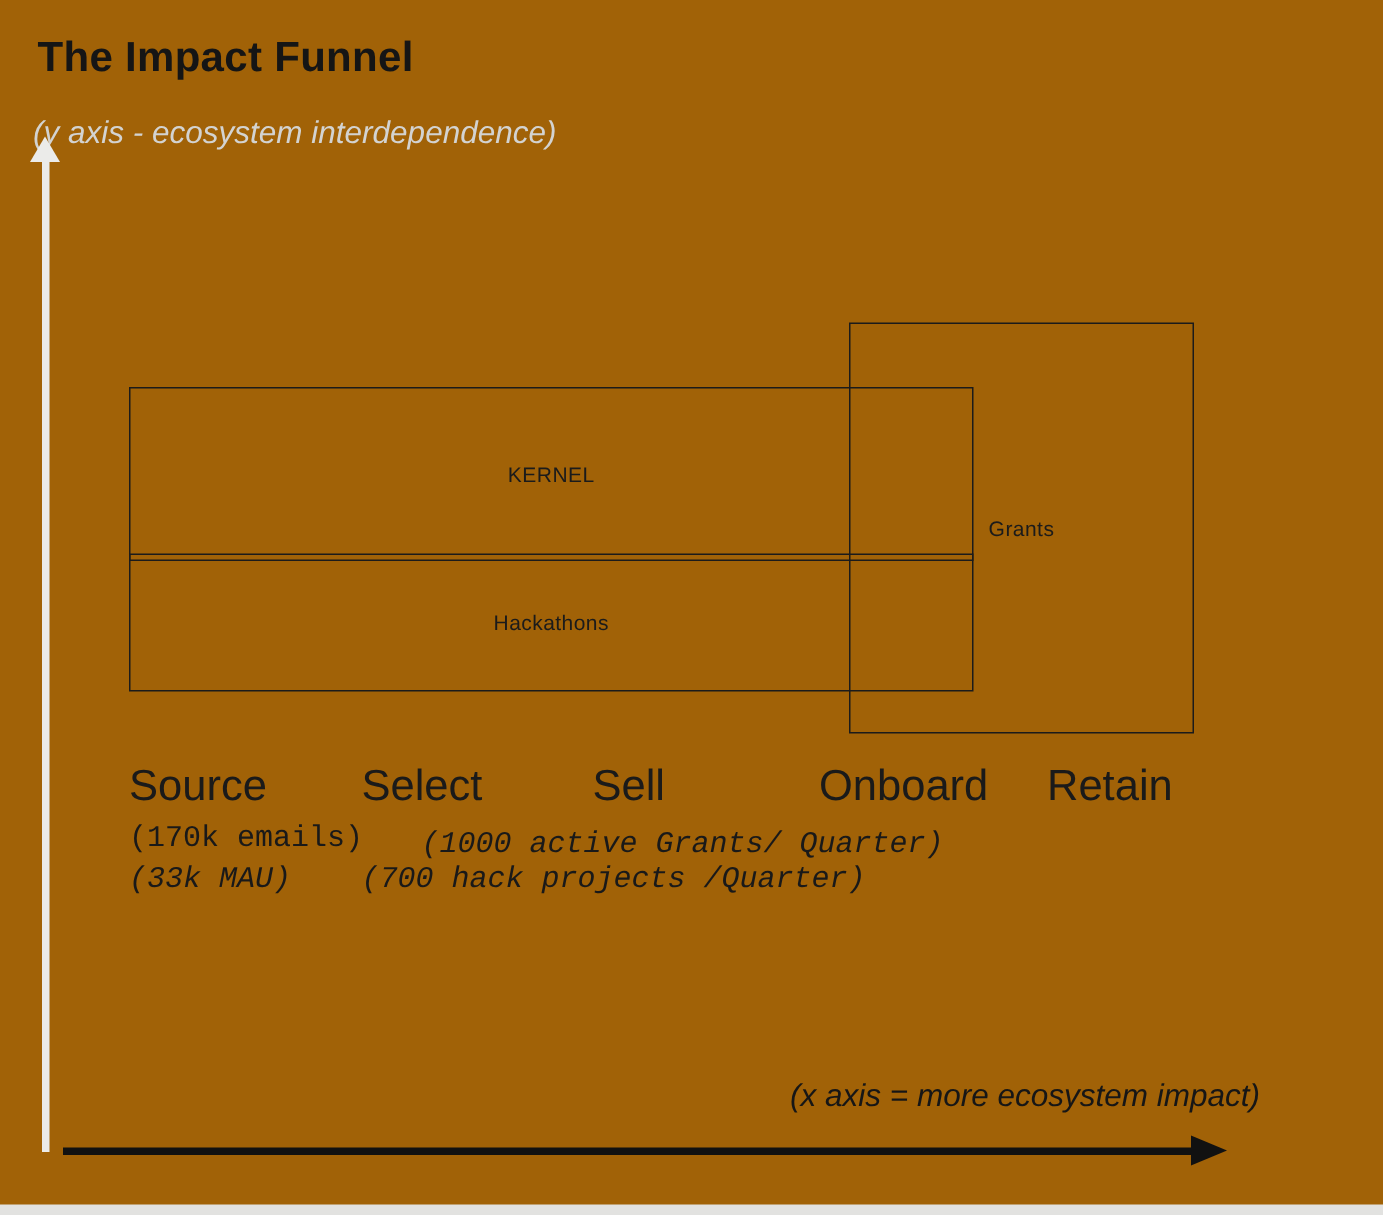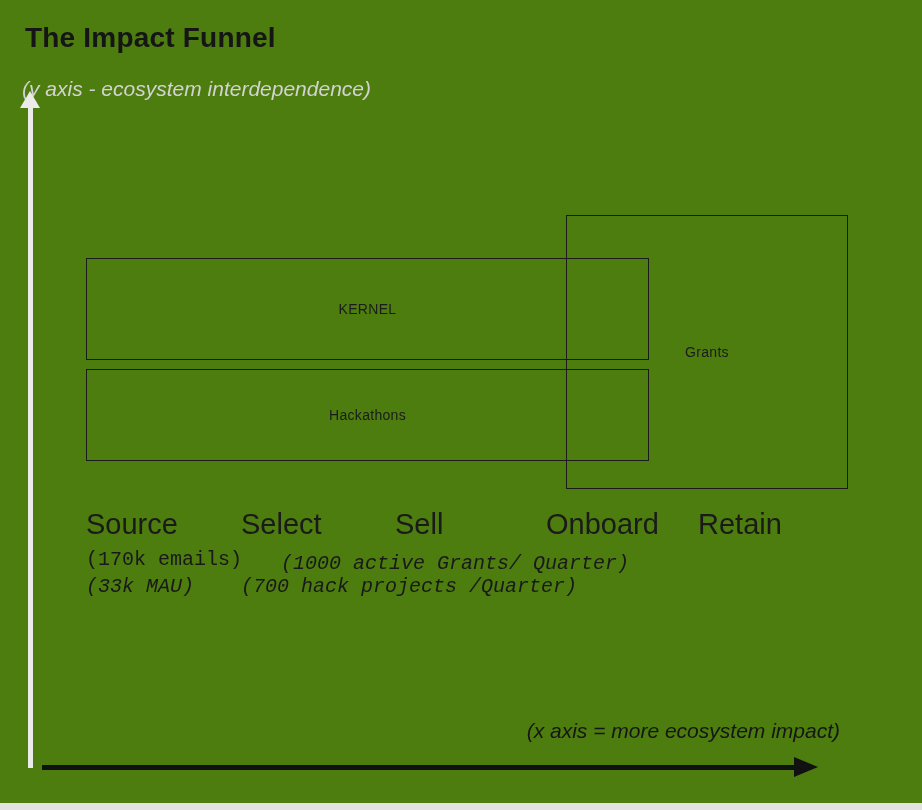--- a/index.html
+++ b/index.html
@@ -5,21 +5,21 @@
   html, body { margin: 0; padding: 0; }
   body {
     width: 922px; height: 810px;
     font-family: "Liberation Sans", sans-serif;
     background: #f7f7f6;
   }
   .canvas {
     position: relative;
     width: 922px; height: 810px;
     overflow: hidden;
-    background: #4d7c0f;
+    background: #a16207;
   }
 
   
   .page-title {
     position: absolute; left: 25px; top: 22px;
     font-size: 28px; font-weight: bold; color: #151515;
     letter-spacing: 0.2px; margin: 0;
   }
   .y-axis-label {
     position: absolute; left: 22px; top: 77px;
@@ -63,22 +63,22 @@
   .box {
     position: absolute;
     border: 1.6px solid #1b1b1b;
     background: transparent;
     display: flex; align-items: center; justify-content: center;
     box-sizing: border-box;
   }
   .box-label {
     font-size: 14px; color: #1b1b1b; letter-spacing: 0.3px;
   }
-  .box-grants     { left: 566px; top: 215px; width: 282px; height: 274px; }
-  .box-kernel     { left: 86px;  top: 258px; width: 563px; height: 102px;  }
+  .box-grants     { left: 566px; top: 215px; width: 230px; height: 274px; }
+  .box-kernel     { left: 86px;  top: 258px; width: 563px; height: 116px;  }
   .box-hackathons { left: 86px;  top: 369px; width: 563px; height: 92px;  }
 
   
   .stage-label {
     position: absolute; top: 508px;
     font-size: 29px; color: #1a1a1a; white-space: nowrap;
   }
   .stage-source  { left: 86px; }
   .stage-select  { left: 241px; }
   .stage-sell    { left: 395px; }

